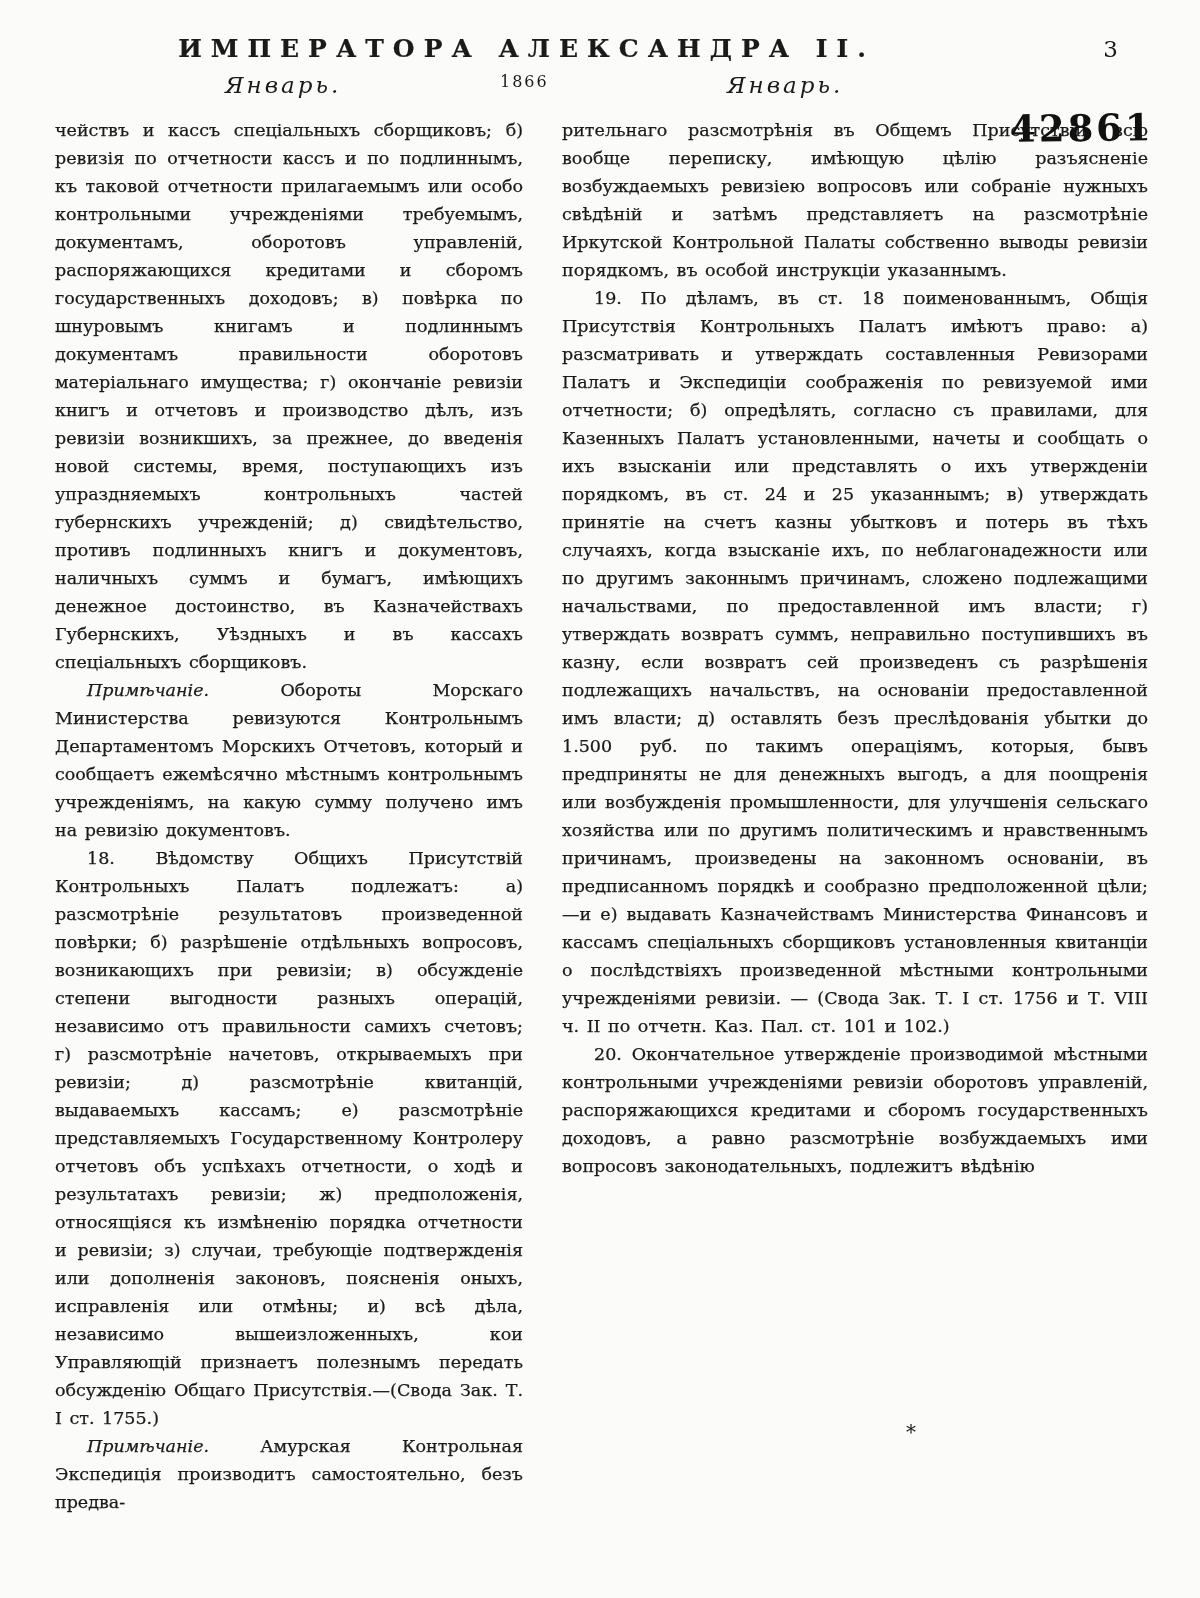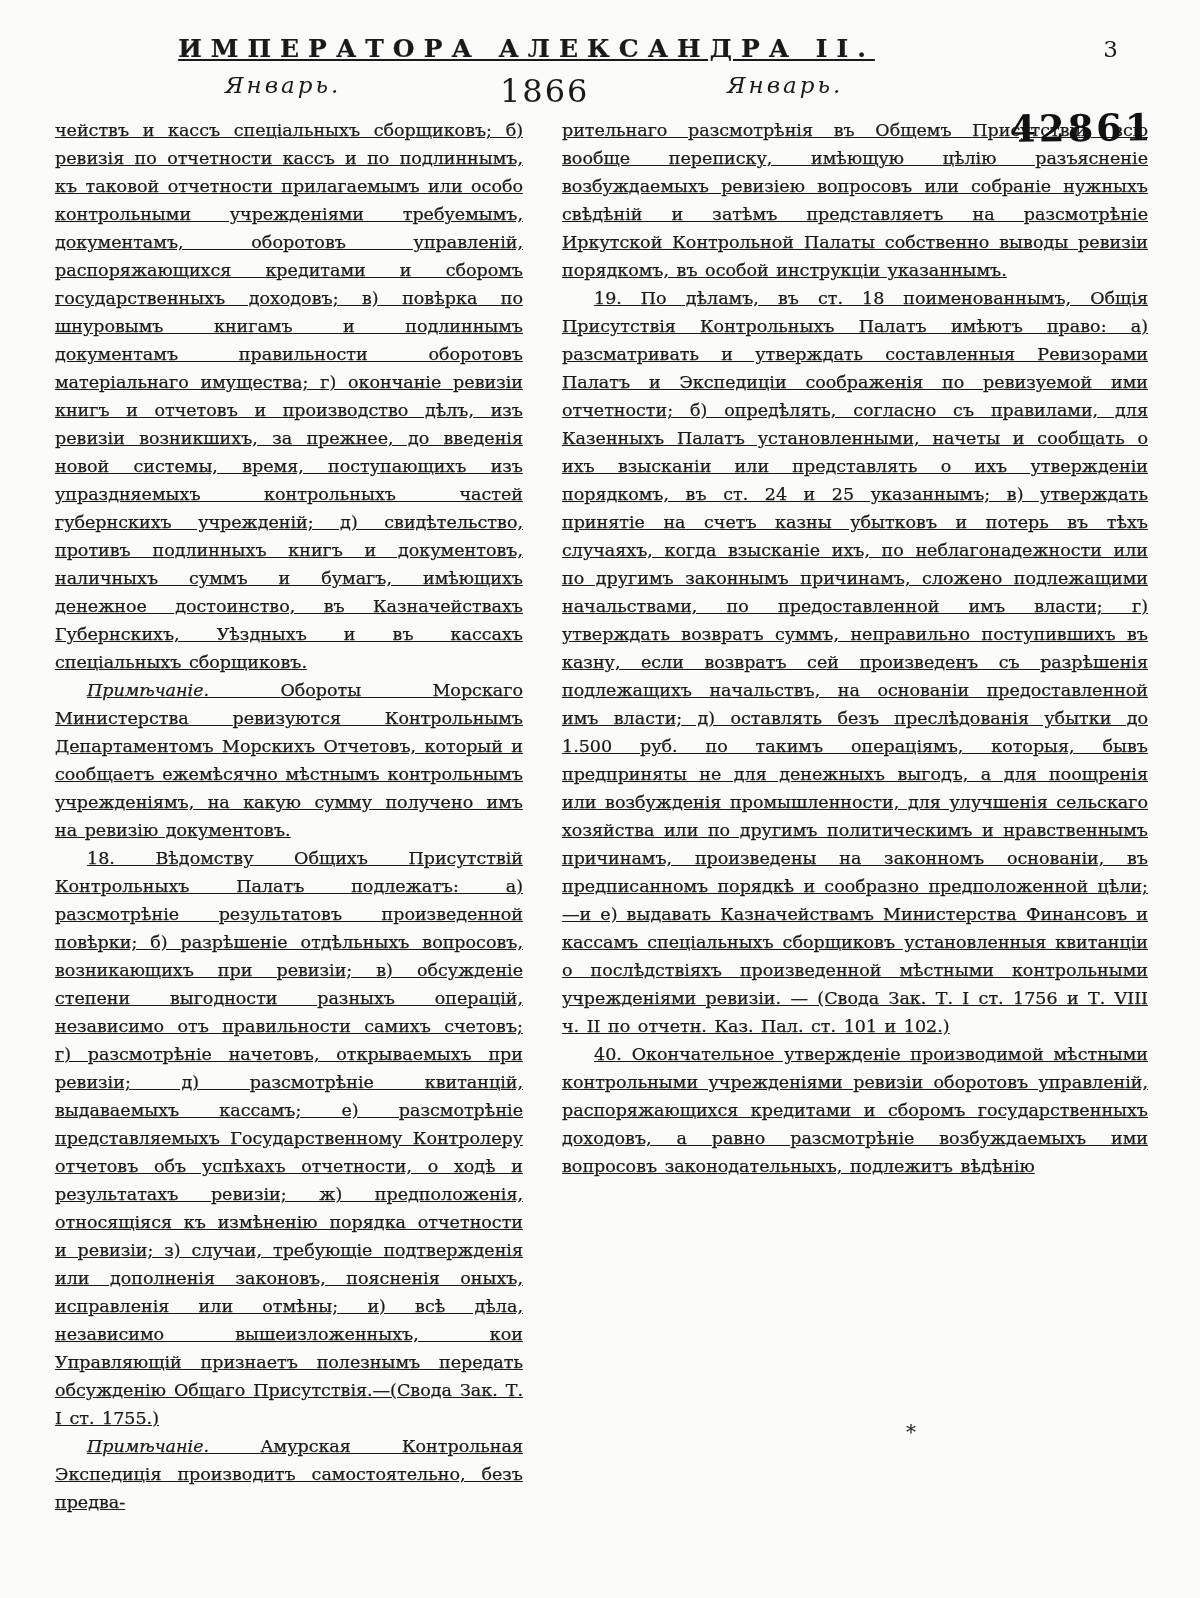--- a/index.html
+++ b/index.html
@@ -9,37 +9,36 @@
     font-family: "DejaVu Serif", "Liberation Serif", serif;
     color: #1a1a1a;
     overflow: hidden;
   }
   .page {
     position: relative;
     width: 1200px; height: 1598px;
     box-sizing: border-box;
     padding: 34px 52px 0 55px;
     overflow: hidden;
-    text-decoration: underline;
   }
   .header { position: relative; height: 38px; }
   .title {
     display: block;
     text-align: center;
     margin-right: 150px;
     font-weight: bold;
     font-size: 25px;
     letter-spacing: 9px;
     white-space: nowrap;
     -webkit-text-stroke: 0.2px #1a1a1a;
   }
   .pagenum { position: absolute; right: 30px; top: 2px; font-size: 23px; }
   .subheader { position: relative; height: 42px; font-size: 23px; }
   .sub-left  { position: absolute; left: 170px; top: 0; font-style: italic; letter-spacing: 3px; }
-  .sub-center{ position: absolute; left: 445px; top: 0; font-size: 32px; letter-spacing: 2px; }
+  .sub-center{ position: absolute; left: 445px; top: 0; font-size: 16px; letter-spacing: 2px; }
   .sub-right { position: absolute; left: 672px; top: 0; font-style: italic; letter-spacing: 3px; }
   .stamp {
     position: absolute; top: 106px; right: 46px;
     font-size: 37px; font-weight: bold; letter-spacing: 3px;
     color: #111;
     transform: rotate(-0.6deg);
     z-index: 5;
   }
   .columns { display: flex; align-items: flex-start; margin-top: 2px; }
   .col {
@@ -84,19 +83,19 @@
     <div class="col left" id="col-left">
         <p class="para">чействъ и кассъ спеціальныхъ сборщиковъ; б) ревизія по отчетности кассъ и по подлиннымъ, къ таковой отчетности прилагаемымъ или особо контрольными учрежденіями требуемымъ, документамъ, оборотовъ управленій, распоряжающихся кредитами и сборомъ государственныхъ доходовъ; в) повѣрка по шнуровымъ книгамъ и подлиннымъ документамъ правильности оборотовъ матеріальнаго имущества; г) окончаніе ревизіи книгъ и отчетовъ и производство дѣлъ, изъ ревизіи возникшихъ, за прежнее, до введенія новой системы, время, поступающихъ изъ упраздняемыхъ контрольныхъ частей губернскихъ учрежденій; д) свидѣтельство, противъ подлинныхъ книгъ и документовъ, наличныхъ суммъ и бумагъ, имѣющихъ денежное достоинство, въ Казначействахъ Губернскихъ, Уѣздныхъ и въ кассахъ спеціальныхъ сборщиковъ.</p>
         <p class="para indent"><span class="lead-italic">Примѣчаніе. </span>Обороты Морскаго Министерства ревизуются Контрольнымъ Департаментомъ Морскихъ Отчетовъ, который и сообщаетъ ежемѣсячно мѣстнымъ контрольнымъ учрежденіямъ, на какую сумму получено имъ на ревизію документовъ.</p>
         <p class="para indent">18. Вѣдомству Общихъ Присутствій Контрольныхъ Палатъ подлежатъ: а) разсмотрѣніе результатовъ произведенной повѣрки; б) разрѣшеніе отдѣльныхъ вопросовъ, возникающихъ при ревизіи; в) обсужденіе степени выгодности разныхъ операцій, независимо отъ правильности самихъ счетовъ; г) разсмотрѣніе начетовъ, открываемыхъ при ревизіи; д) разсмотрѣніе квитанцій, выдаваемыхъ кассамъ; е) разсмотрѣніе представляемыхъ Государственному Контролеру отчетовъ объ успѣхахъ отчетности, о ходѣ и результатахъ ревизіи; ж) предположенія, относящіяся къ измѣненію порядка отчетности и ревизіи; з) случаи, требующіе подтвержденія или дополненія законовъ, поясненія оныхъ, исправленія или отмѣны; и) всѣ дѣла, независимо вышеизложенныхъ, кои Управляющій признаетъ полезнымъ передать обсужденію Общаго Присутствія.—(Свода Зак. Т. I ст. 1755.)</p>
         <p class="para indent"><span class="lead-italic">Примѣчаніе. </span>Амурская Контрольная Экспедиція производитъ самостоятельно, безъ предва-</p>
       </div>
     <div class="divider"></div>
     <div class="col right" id="col-right">
         <p class="para">рительнаго разсмотрѣнія въ Общемъ Присутствіи, всю вообще переписку, имѣющую цѣлію разъясненіе возбуждаемыхъ ревизіею вопросовъ или собраніе нужныхъ свѣдѣній и затѣмъ представляетъ на разсмотрѣніе Иркутской Контрольной Палаты собственно выводы ревизіи порядкомъ, въ особой инструкціи указаннымъ.</p>
         <p class="para indent">19. По дѣламъ, въ ст. 18 поименованнымъ, Общія Присутствія Контрольныхъ Палатъ имѣютъ право: а) разсматривать и утверждать составленныя Ревизорами Палатъ и Экспедиціи соображенія по ревизуемой ими отчетности; б) опредѣлять, согласно съ правилами, для Казенныхъ Палатъ установленными, начеты и сообщать о ихъ взысканіи или представлять о ихъ утвержденіи порядкомъ, въ ст. 24 и 25 указаннымъ; в) утверждать принятіе на счетъ казны убытковъ и потерь въ тѣхъ случаяхъ, когда взысканіе ихъ, по неблагонадежности или по другимъ законнымъ причинамъ, сложено подлежащими начальствами, по предоставленной имъ власти; г) утверждать возвратъ суммъ, неправильно поступившихъ въ казну, если возвратъ сей произведенъ съ разрѣшенія подлежащихъ начальствъ, на основаніи предоставленной имъ власти; д) оставлять безъ преслѣдованія убытки до 1.500 руб. по такимъ операціямъ, которыя, бывъ предприняты не для денежныхъ выгодъ, а для поощренія или возбужденія промышленности, для улучшенія сельскаго хозяйства или по другимъ политическимъ и нравственнымъ причинамъ, произведены на законномъ основаніи, въ предписанномъ порядкѣ и сообразно предположенной цѣли;—и е) выдавать Казначействамъ Министерства Финансовъ и кассамъ спеціальныхъ сборщиковъ установленныя квитанціи о послѣдствіяхъ произведенной мѣстными контрольными учрежденіями ревизіи. — (Свода Зак. Т. I ст. 1756 и Т. VIII ч. II по отчетн. Каз. Пал. ст. 101 и 102.)</p>
-        <p class="para indent">40. Окончательное утвержденіе производимой мѣстными контрольными учрежденіями ревизіи оборотовъ управленій, распоряжающихся кредитами и сборомъ государственныхъ доходовъ, а равно разсмотрѣніе возбуждаемыхъ ими вопросовъ законодательныхъ, подлежитъ вѣдѣнію</p>
+        <p class="para indent">20. Окончательное утвержденіе производимой мѣстными контрольными учрежденіями ревизіи оборотовъ управленій, распоряжающихся кредитами и сборомъ государственныхъ доходовъ, а равно разсмотрѣніе возбуждаемыхъ ими вопросовъ законодательныхъ, подлежитъ вѣдѣнію</p>
       </div>
   </div>
 
   <div class="footmark">*</div>
 
 </div>
 
 </body></html>

